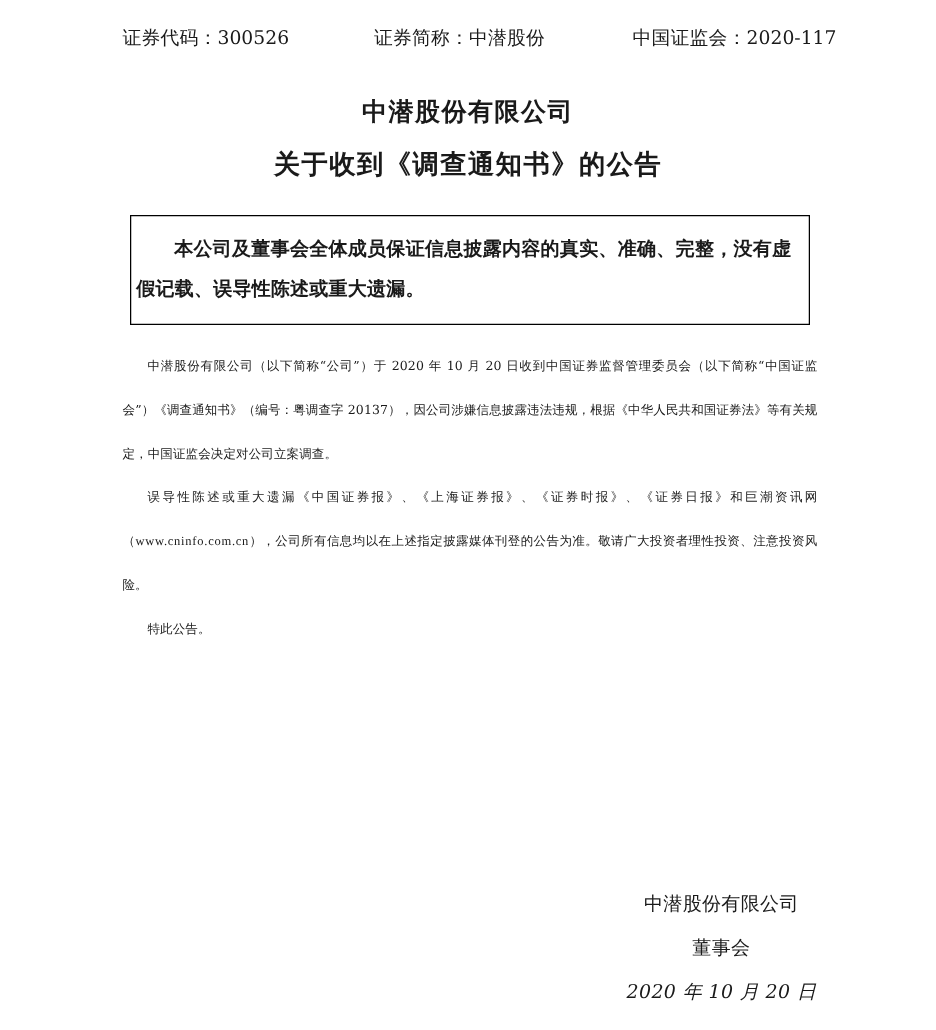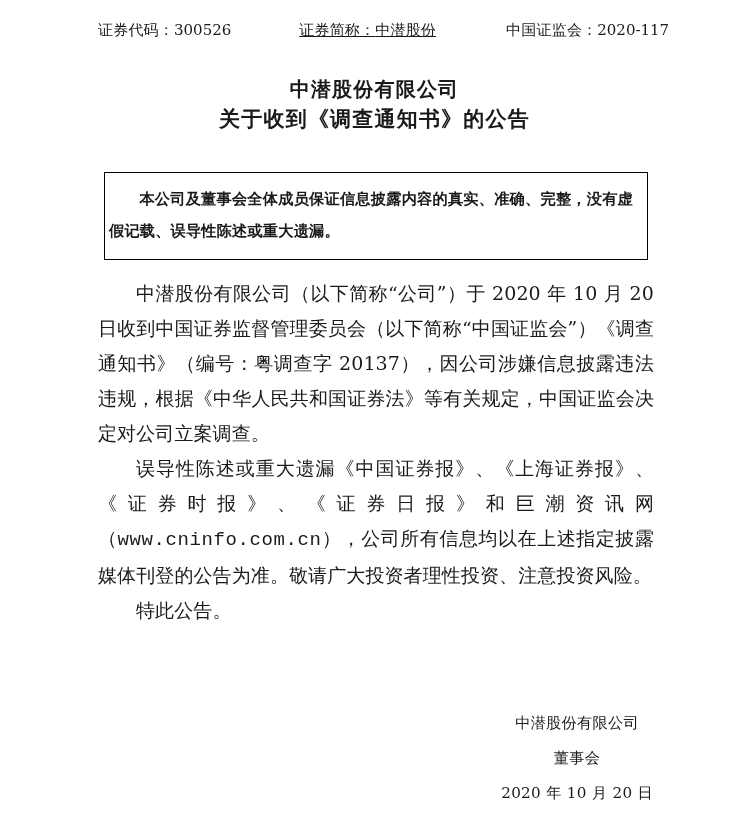--- a/index.html
+++ b/index.html
@@ -29,41 +29,42 @@
     align-items: baseline;
     padding: 21px 92px 0 98px;
     font-size: 15px;
     letter-spacing: 0.2px;
     white-space: nowrap;
   }
   .doc-header .hdr-item {
     display: inline-block;
   }
   .doc-header .hdr-code   { margin-right: 68px; }
-  .doc-header .hdr-abbr   { margin-right: 70px; text-decoration: underline; }
+  .doc-header .hdr-abbr   { margin-right: 70px; }
   .hdr-num-val, .hdr-code-val {
     font-family: "DejaVu Serif", "Liberation Serif", serif;
     letter-spacing: 0;
   }
 
   
   .title-block {
     margin-top: 34px;
     text-align: center;
     font-weight: bold;
   }
   .title-line1 {
     font-size: 20px;
     letter-spacing: 1.2px;
     line-height: 30px;
   }
   .title-line2 {
     font-size: 21px;
     letter-spacing: 1.2px;
     line-height: 30px;
+    margin-top: 12px;
   }
 
   
   .disclaimer-box {
     position: absolute;
     left: 104px;
     top: 172px;
     width: 544px;
     box-sizing: border-box;
     border: 1.6px solid #000000;
@@ -79,45 +80,45 @@
   }
 
   
   .body-block {
     position: absolute;
     left: 98px;
     top: 276px;
     width: 556px;
   }
   .para {
-    font-size: 19px;
+    font-size: 10px;
     line-height: 35px;
     text-indent: 2em;
     text-align: justify;
     text-justify: inter-ideograph;
     letter-spacing: 0.1px;
     margin: 0;
   }
   .para .url {
-    font-family: Liberation Mono, monospace;
+    font-family: Liberation Serif, serif;
     letter-spacing: 0.6px;
   }
 
   
   .signature {
     position: absolute;
     right: 96px;
     top: 706px;
     text-align: center;
     font-size: 15.2px;
     line-height: 35px;
     letter-spacing: 0.3px;
   }
   .sig-line { display: block; white-space: nowrap; }
-  .sig-date { font-family: "DejaVu Serif", "Liberation Serif", serif; }
+  .sig-date { font-family: "DejaVu Serif", "Liberation Serif", serif; font-style: italic; }
 </style>
 </head>
 <body>
 
 <div class="page">
 
   <div class="doc-header">
     <span class="hdr-item hdr-code"><span>证券代码：</span><span class="hdr-code-val">300526</span></span>
     <span class="hdr-item hdr-abbr"><span>证券简称：</span><span>中潜股份</span></span>
     <span class="hdr-item hdr-num"><span>中国证监会：</span><span class="hdr-num-val">2020-117</span></span>

